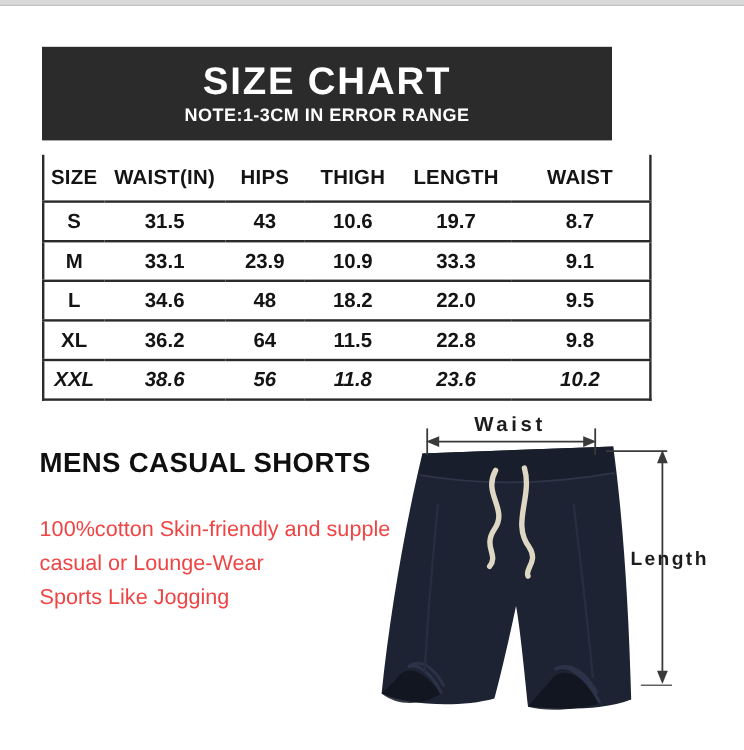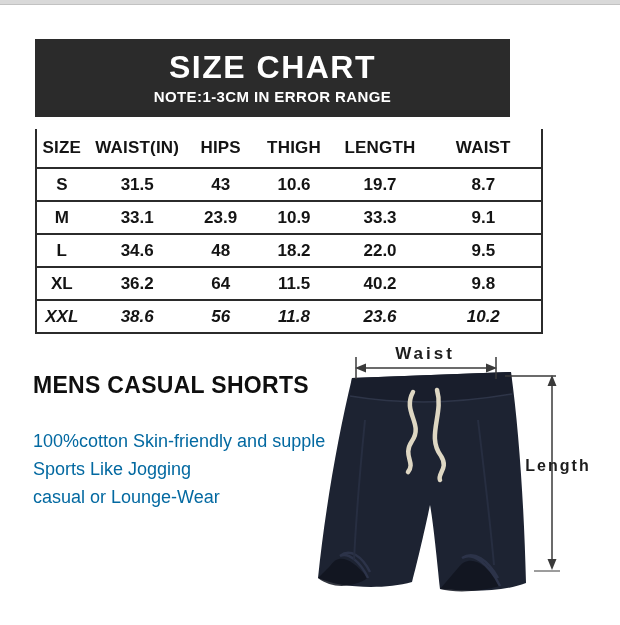--- a/index.html
+++ b/index.html
@@ -38,21 +38,21 @@
     font-size:17px;font-weight:bold;height:29px;text-align:center;
     border-bottom:2px solid #2b2b2b;color:#141414;
   }
   table.size-table tr:last-child td{border-bottom:none;font-style:italic;}
   .product-title{
     position:absolute;left:33px;top:372px;
     font-size:23px;font-weight:bold;color:#0f0f0f;letter-spacing:.3px;
   }
   .product-desc{
     position:absolute;left:33px;top:427px;
-    font-size:18px;color:#0369a1;line-height:28px;
+    font-size:18px;color:#ef4444;line-height:28px;
   }
   .shorts-figure{
     position:absolute;left:300px;top:330px;width:320px;height:295px;
   }
 </style>
 </head>
 <body>
 
 <div class="top-strip"></div>
 
@@ -103,40 +103,40 @@
         <td>48</td>
         <td>18.2</td>
         <td>22.0</td>
         <td>9.5</td>
       </tr>
       <tr>
         <td>XL</td>
         <td>36.2</td>
         <td>64</td>
         <td>11.5</td>
-        <td>40.2</td>
+        <td>22.8</td>
         <td>9.8</td>
       </tr>
       <tr>
         <td>XXL</td>
         <td>38.6</td>
         <td>56</td>
         <td>11.8</td>
         <td>23.6</td>
         <td>10.2</td>
       </tr>
     </tbody>
 </table>
 
 <div class="product-title">MENS CASUAL SHORTS</div>
 
 <div class="product-desc">
   <div>100%cotton Skin-friendly and supple</div>
+  <div>casual or Lounge-Wear</div>
   <div>Sports Like Jogging</div>
-  <div>casual or Lounge-Wear</div>
 </div>
 
 <svg class="shorts-figure" viewBox="300 330 320 295" xmlns="http://www.w3.org/2000/svg">
 
   <g>
     <path d="M352,378 L511,372
              C519,430 524,505 526,583
              C500,593 462,591 440,589
              C437,560 433,520 430,505
              C427,520 418,560 412,582

